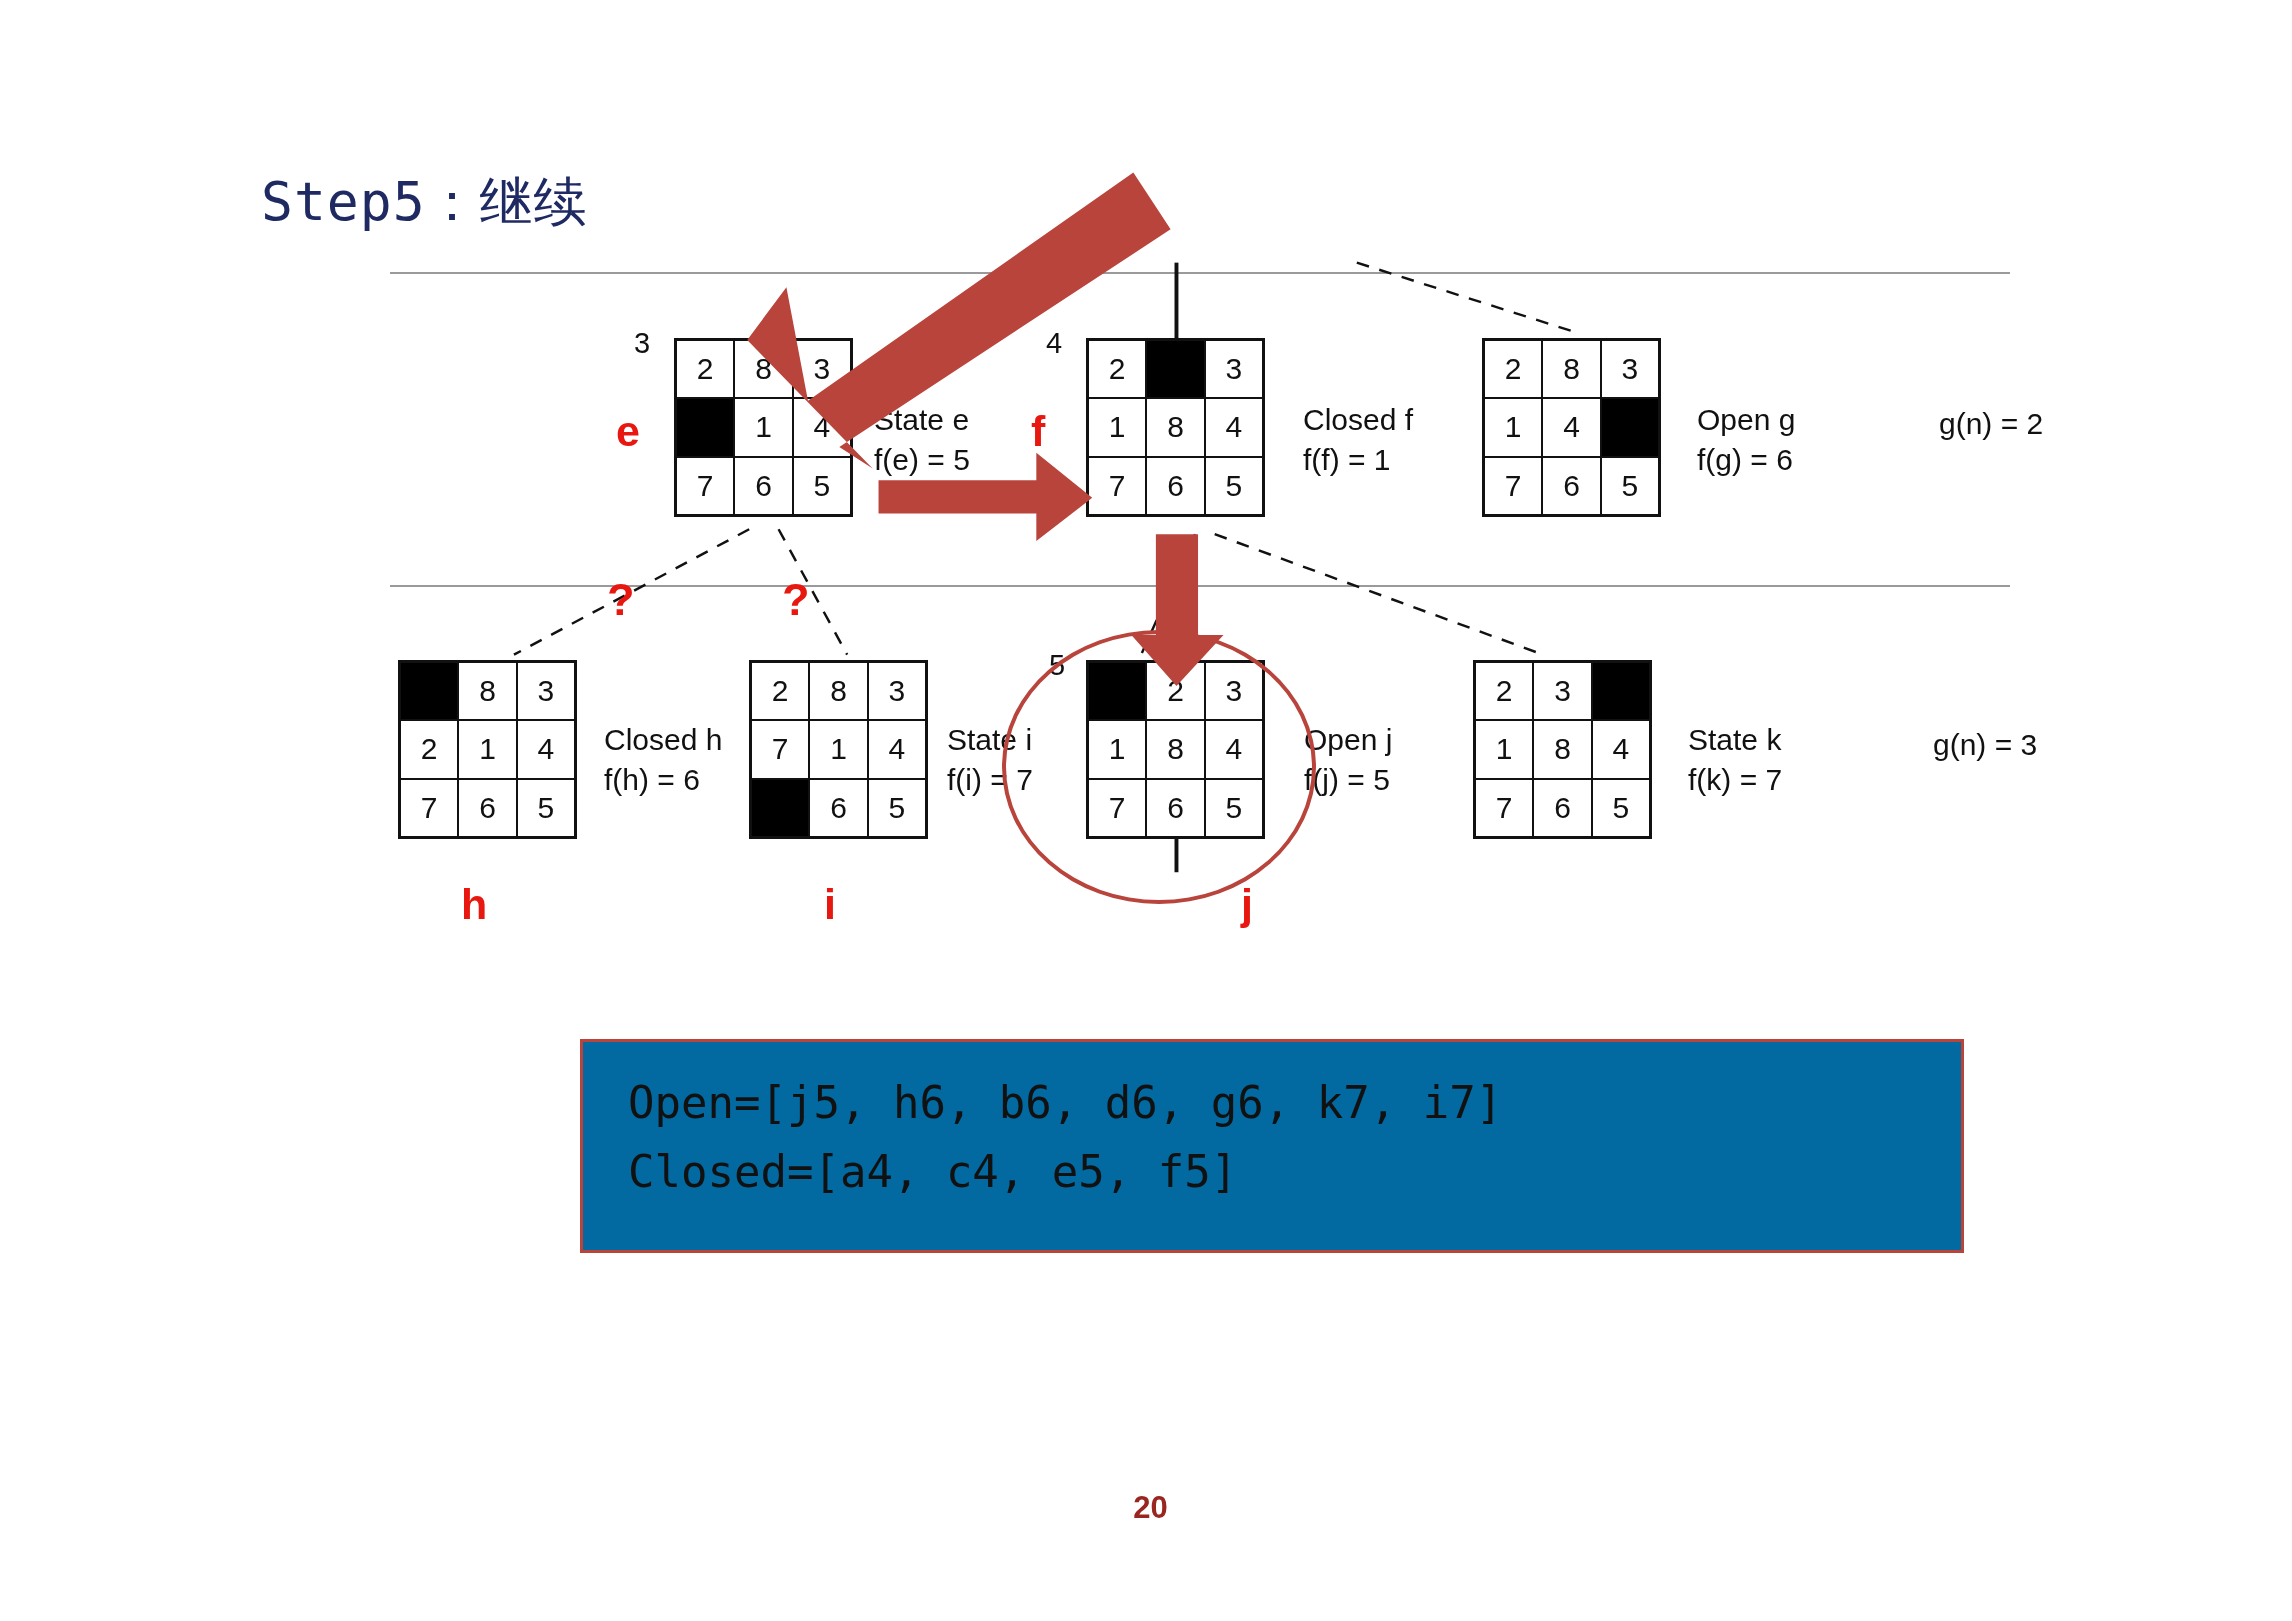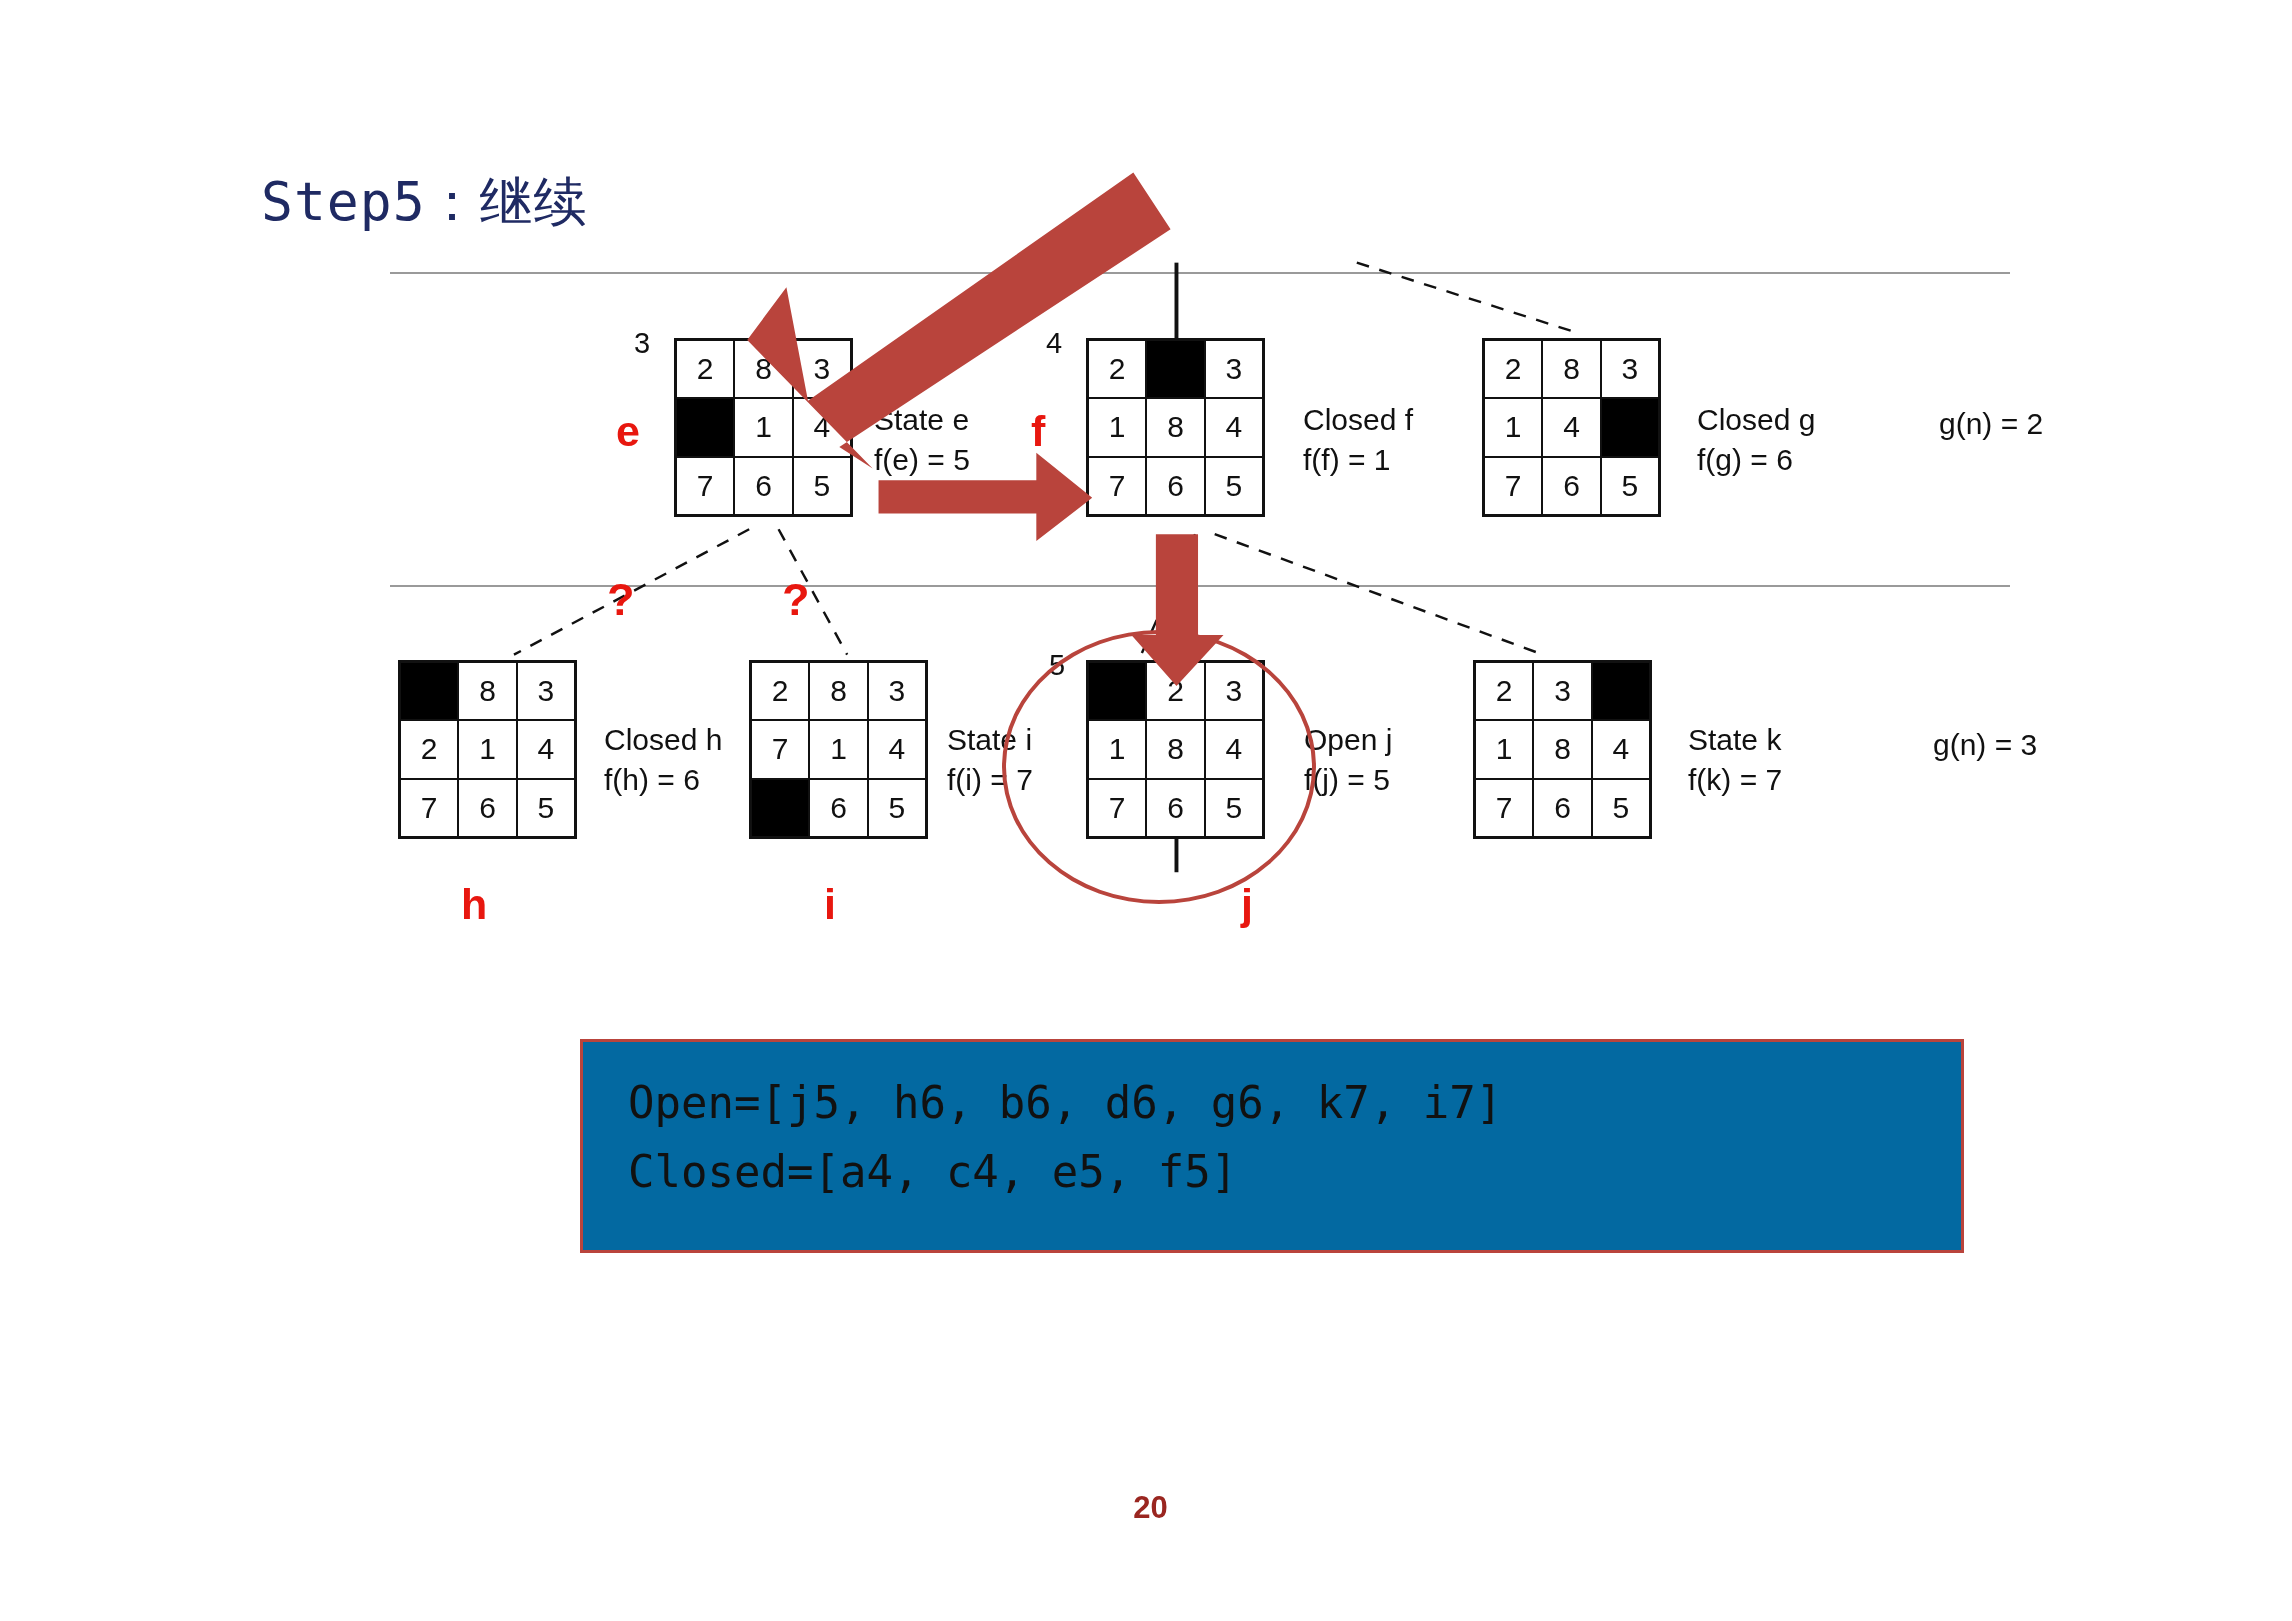--- a/index.html
+++ b/index.html
@@ -315,21 +315,21 @@
 
   <div class="state-label" id="state-e">
     <div>State e</div>
     <div>f(e) = 5</div>
   </div>
   <div class="state-label" id="state-f">
     <div>Closed f</div>
     <div>f(f) = 1</div>
   </div>
   <div class="state-label" id="state-g">
-    <div>Closed g</div>
+    <div>Open g</div>
     <div>f(g) = 6</div>
   </div>
   <div class="state-label" id="state-h">
     <div>Closed h</div>
     <div>f(h) = 6</div>
   </div>
   <div class="state-label" id="state-i">
     <div>State i</div>
     <div>f(i) = 7</div>
   </div>

